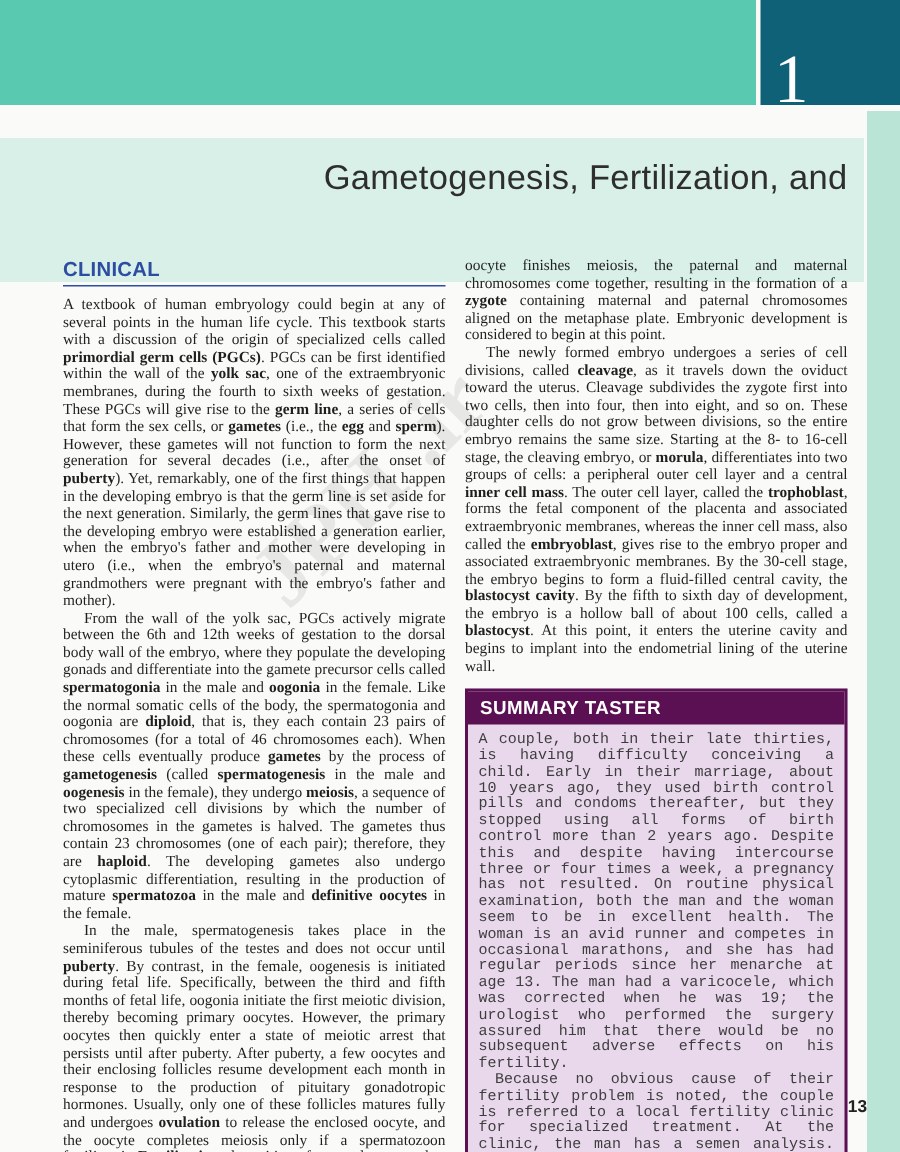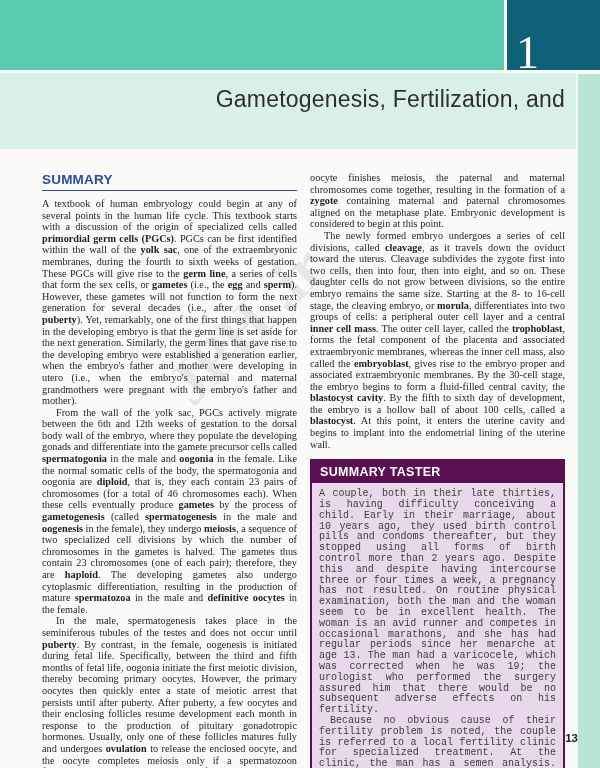--- a/index.html
+++ b/index.html
@@ -7,21 +7,21 @@
     position:relative;width:600px;height:768px;background:#fafaf8;
     overflow:hidden;font-family:"Liberation Serif",serif;color:#1f1f1f;
   }
   
   .teal-band{position:absolute;left:0;top:0;width:504px;height:70px;background:#59c9b0;}
   .chapter-box{position:absolute;left:507px;top:0;width:93px;height:70px;background:#0e6176;}
   .chapter-num{
     position:absolute;left:9px;bottom:-6px;color:#ffffff;
     font-family:"Liberation Serif",serif;font-size:46px;font-weight:400;line-height:1;
   }
-  .title-band{position:absolute;left:0;top:73px;width:576px;height:76px;background:#d8f0e8;}
+  .title-band{position:absolute;left:0;top:92px;width:576px;height:96px;background:#d8f0e8;}
   .title-text{
     position:absolute;right:11px;top:12px;text-align:right;
     font-family:"Liberation Sans",sans-serif;font-weight:400;
     font-size:23px;line-height:1.26;color:#2e2e2e;letter-spacing:0.2px;
   }
   .side-strip{position:absolute;left:578px;top:74px;width:22px;height:694px;background:#b9e4d6;}
   
   .watermark{
     position:absolute;left:150px;top:290px;z-index:0;
     font-family:"Liberation Serif",serif;font-size:62px;font-weight:700;
@@ -81,21 +81,21 @@
     </div>
   </div>
 
   <div class="side-strip"></div>
 
   <div class="watermark">JPH .ir</div>
 
   <div class="content">
 
     <div class="col">
-      <div class="summary-head">SUMMARY</div>
+      <div class="summary-head">CLINICAL</div>
       <hr class="summary-rule">
       <div class="bodytext">
           <p>A textbook of human embryology could begin at any of several points in the human life cycle. This textbook starts with a discussion of the origin of specialized cells called <b>primordial germ cells (PGCs)</b>. PGCs can be first identified within the wall of the <b>yolk sac</b>, one of the extraembryonic membranes, during the fourth to sixth weeks of gestation. These PGCs will give rise to the <b>germ line</b>, a series of cells that form the sex cells, or <b>gametes</b> (i.e., the <b>egg</b> and <b>sperm</b>). However, these gametes will not function to form the next generation for several decades (i.e., after the onset of <b>puberty</b>). Yet, remarkably, one of the first things that happen in the developing embryo is that the germ line is set aside for the next generation. Similarly, the germ lines that gave rise to the developing embryo were established a generation earlier, when the embryo's father and mother were developing in utero (i.e., when the embryo's paternal and maternal grandmothers were pregnant with the embryo's father and mother).</p>
           <p>From the wall of the yolk sac, PGCs actively migrate between the 6th and 12th weeks of gestation to the dorsal body wall of the embryo, where they populate the developing gonads and differentiate into the gamete precursor cells called <b>spermatogonia</b> in the male and <b>oogonia</b> in the female. Like the normal somatic cells of the body, the spermatogonia and oogonia are <b>diploid</b>, that is, they each contain 23 pairs of chromosomes (for a total of 46 chromosomes each). When these cells eventually produce <b>gametes</b> by the process of <b>gametogenesis</b> (called <b>spermatogenesis</b> in the male and <b>oogenesis</b> in the female), they undergo <b>meiosis</b>, a sequence of two specialized cell divisions by which the number of chromosomes in the gametes is halved. The gametes thus contain 23 chromosomes (one of each pair); therefore, they are <b>haploid</b>. The developing gametes also undergo cytoplasmic differentiation, resulting in the production of mature <b>spermatozoa</b> in the male and <b>definitive oocytes</b> in the female.</p>
           <p>In the male, spermatogenesis takes place in the seminiferous tubules of the testes and does not occur until <b>puberty</b>. By contrast, in the female, oogenesis is initiated during fetal life. Specifically, between the third and fifth months of fetal life, oogonia initiate the first meiotic division, thereby becoming primary oocytes. However, the primary oocytes then quickly enter a state of meiotic arrest that persists until after puberty. After puberty, a few oocytes and their enclosing follicles resume development each month in response to the production of pituitary gonadotropic hormones. Usually, only one of these follicles matures fully and undergoes <b>ovulation</b> to release the enclosed oocyte, and the oocyte completes meiosis only if a spermatozoon fertilizes it. <b>Fertilization</b>, the uniting of egg and sperm, takes place in the oviduct. After the</p>
         </div>
     </div>
 
     <div class="col">
       <div class="bodytext">

